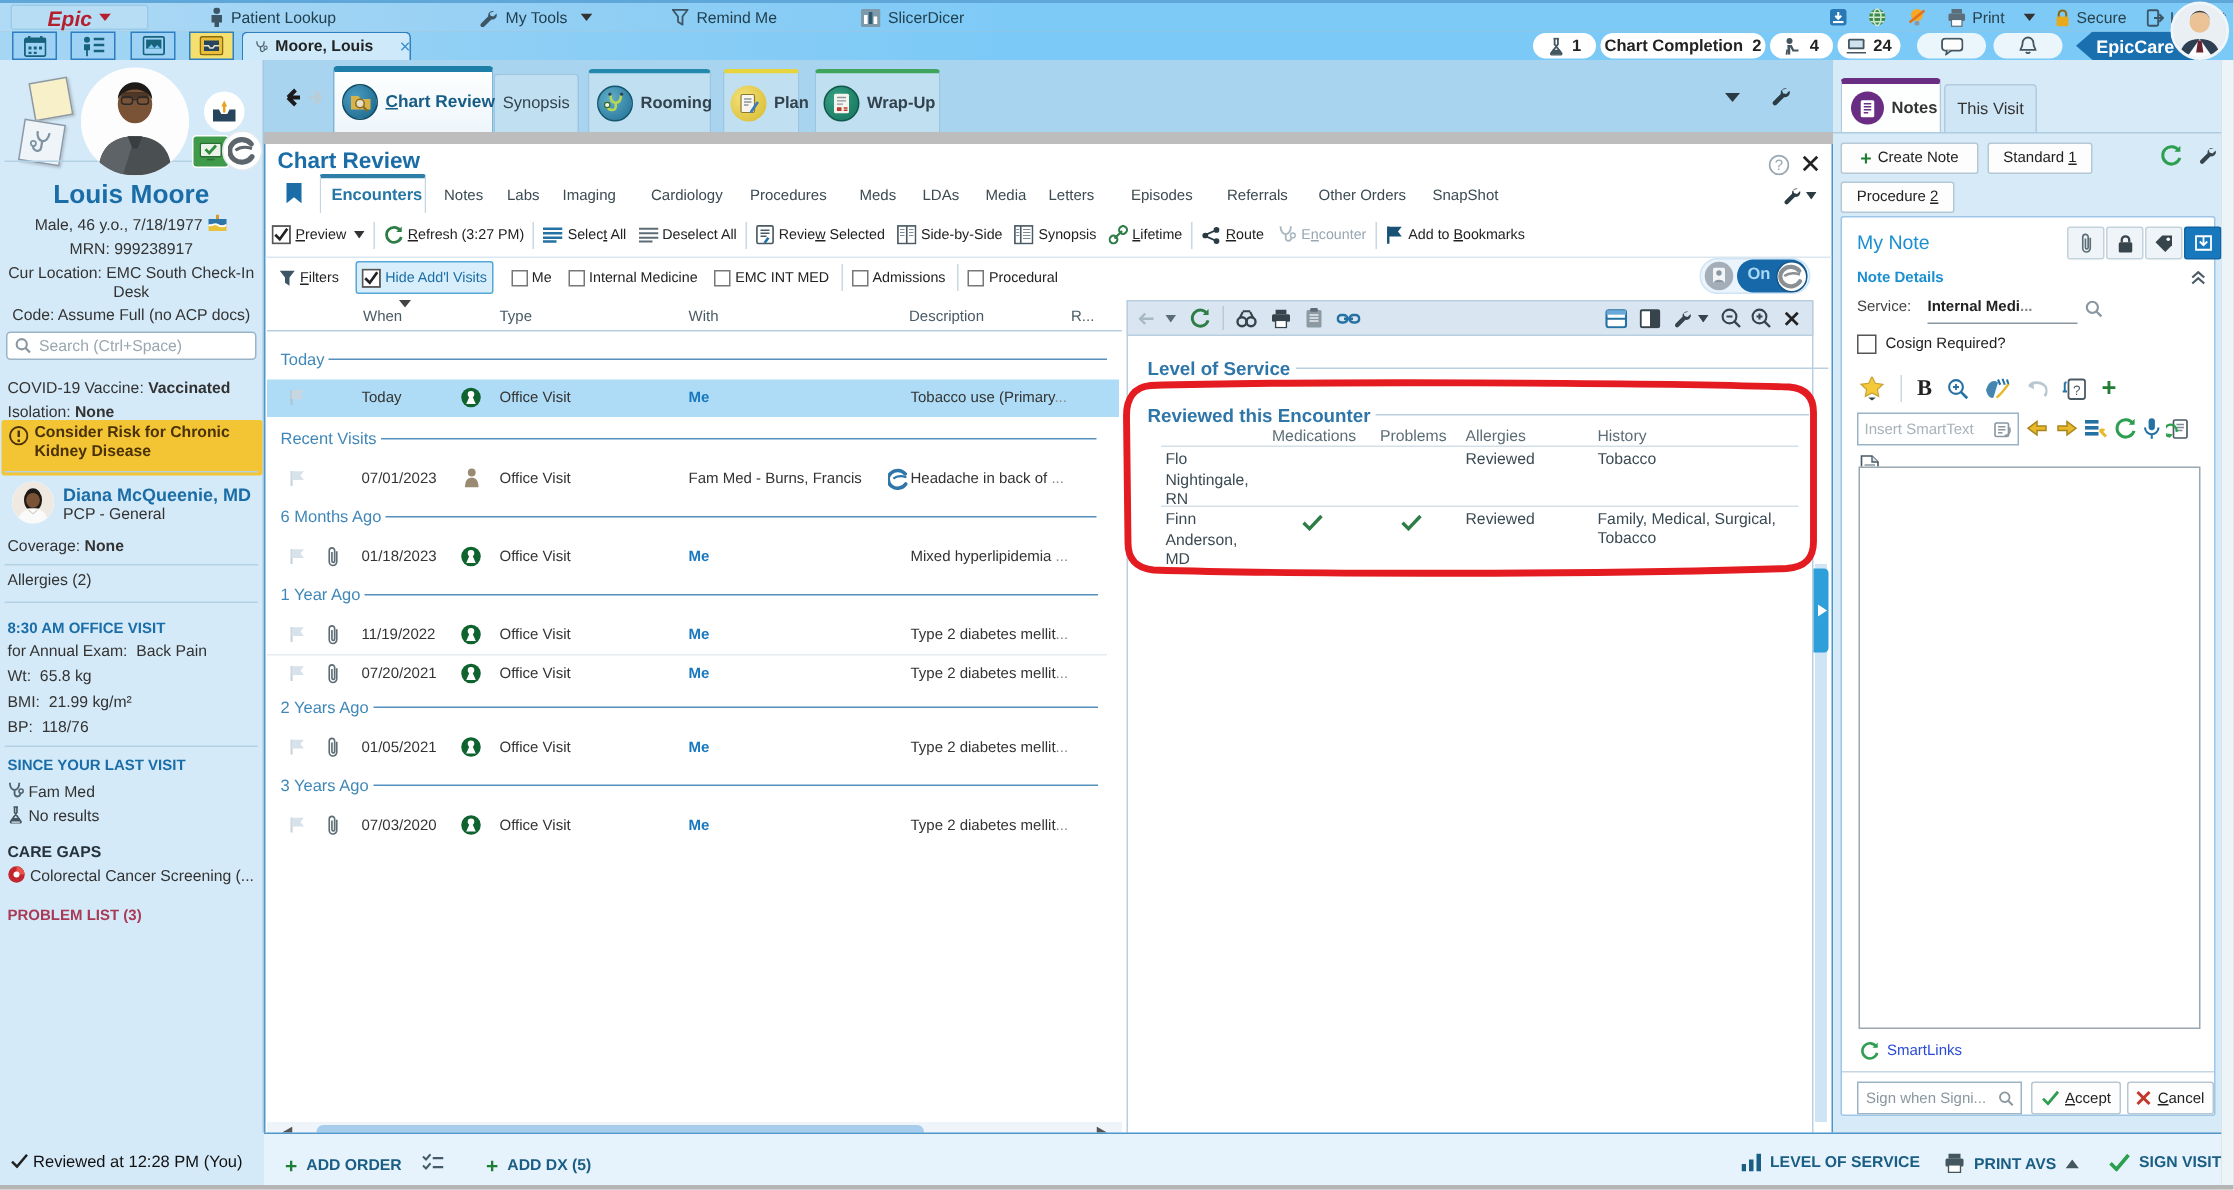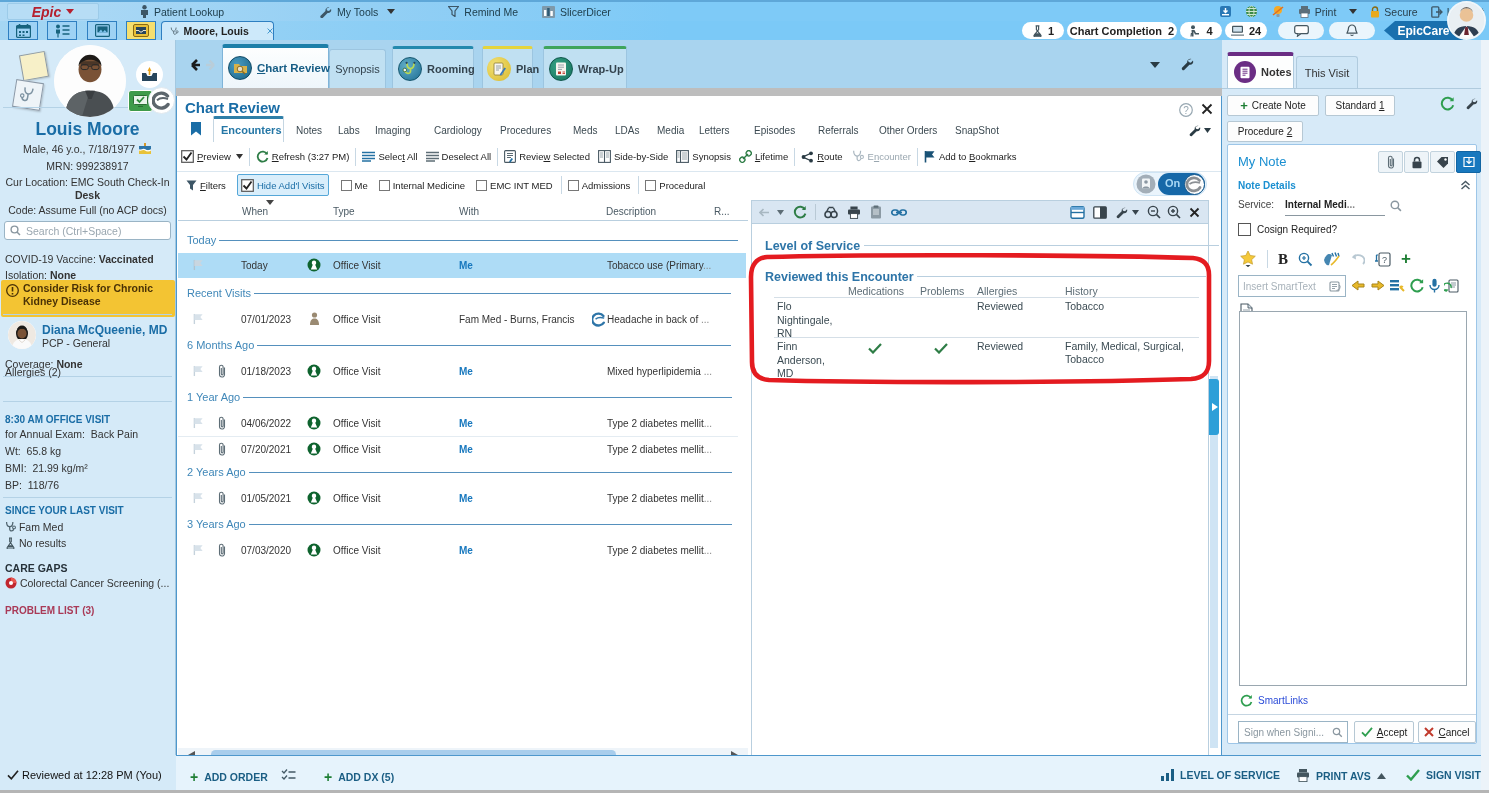--- a/index.html
+++ b/index.html
@@ -99,21 +99,21 @@
 <div class="abs" id="topmenu">
   <span class="mi" style="margin-right:95px;"><svg width="9" height="13" viewBox="0 0 9 13">
         <circle cx="4.5" cy="2.2" r="2.2" fill="#3d5666"></circle>
         <path d="M1 5h7v5h-2v3h-3v-3H1z" fill="#3d5666"></path>
       </svg>Patient Lookup</span>
   <span class="mi" style="margin-right:53px;"><svg width="13" height="12" viewBox="0 0 13 12">
         <path d="M10.5 1.5 a3 3 0 0 0 -4 3.4 L1.6 9.8 a1.5 1.5 0 0 0 2.1 2.1 L8.6 7 a3 3 0 0 0 3.4 -4 L10 5 8 4.5 7.5 2.6 Z" fill="#3d5666"></path>
       </svg>My Tools<svg width="8" height="5" style="margin-left:4px">
         <path d="M0 0 L8 0 L4 5 Z" fill="#333"></path>
       </svg></span>
-  <span class="mi" style="margin-right:24px;"><svg width="11" height="11" viewBox="0 0 11 11">
+  <span class="mi" style="margin-right:56px;"><svg width="11" height="11" viewBox="0 0 11 11">
         <path d="M0.5 0.5 h10 L7 5 v5.5 l-3 -2 V5 Z" fill="none" stroke="#3d5666" stroke-width="1.2"></path>
       </svg>Remind Me</span>
   <span class="mi"><svg width="13" height="12" viewBox="0 0 13 12">
         <rect x="0" y="0" width="13" height="12" rx="1" fill="#7e99aa"></rect>
         <rect x="2" y="4" width="2.4" height="6" fill="#fff"></rect>
         <rect x="5.2" y="2" width="2.4" height="8" fill="#2e5a74"></rect>
         <rect x="8.4" y="5" width="2.4" height="5" fill="#fff"></rect>
       </svg>SlicerDicer</span>
 </div>
 <div class="abs" id="topright">
@@ -280,21 +280,21 @@
 
   <div class="ctr" id="ptname">Louis Moore</div>
   <div class="ctr" style="top:103px;font-size:10.5px;white-space:nowrap;">Male, 46 y.o., 7/18/1977 <svg width="14" height="12" viewBox="0 0 14 12" style="display:inline-block;vertical-align:-2px;">
         <path d="M6 0 h2 v3 h-2 z" fill="#d89a2a"></path>
         <rect x="1" y="3" width="12" height="4" fill="#2e75a8"></rect>
         <path d="M1 7 h12 v4 H1 Z" fill="#e8c23a"></path>
         <path d="M1 6.8 c2 1.5 4 -1.5 6 0 s4 1.5 6 0" stroke="#fff" stroke-width="1.2" fill="none"></path>
       </svg></div>
   <div class="ctr" style="top:120px;">MRN: 999238917</div>
   <div class="ctr" style="top:136px;font-size:10.5px;white-space:nowrap;">Cur Location: EMC South Check-In</div>
-  <div class="ctr" style="top:149px;font-weight:bold;">Desk</div>
+  <div class="ctr" style="top:149px;">Desk</div>
   <div class="ctr" style="top:164px;font-size:10.5px;white-space:nowrap;">Code: Assume Full (no ACP docs)</div>
 
   <div id="search"><svg width="11" height="11" viewBox="0 0 11 11">
         <circle cx="4.5" cy="4.5" r="3.4" fill="none" stroke="#8a97a0" stroke-width="1.4"></circle>
         <path d="M7 7 L10 10" stroke="#8a97a0" stroke-width="1.5"></path>
       </svg>Search (Ctrl+Space)</div>
   <div class="lft" style="top:213px;">COVID-19 Vaccine: <b>Vaccinated</b></div>
   <div class="lft" style="top:229px;">Isolation: <b>None</b></div>
 
   <div id="ckdbox">
@@ -313,21 +313,21 @@
         <ellipse cx="14" cy="12.5" rx="4.6" ry="5" fill="#7a5236"></ellipse>
         <path d="M9 9.5 a5 5 0 0 1 10 0 c-1.5 -2.5 -8.5 -2.5 -10 0" fill="#1d1a17"></path>
         <path d="M4 28 c0 -7 4.5 -10 10 -10 s10 3 10 10 Z" fill="#fafafa"></path>
         <path d="M11 19 l3 2.5 l3 -2.5" stroke="#d8cfc5" stroke-width="0.8" fill="#fff"></path>
       </svg>
   </div>
   <div style="position:absolute;left:42px;top:283px;color:#1a6da6;font-weight:bold;font-size:12px;">Diana McQueenie, MD</div>
   <div style="position:absolute;left:42px;top:297px;">PCP - General</div>
   <div class="lft" style="top:318px;">Coverage: <b>None</b></div>
   <div class="sep" style="top:336px;"></div>
-  <div class="lft" style="top:326px;text-align:right;">Allergies (2)</div>
+  <div class="lft" style="top:341px;text-align:right;">Allergies (2)</div>
   <div class="sep" style="top:361px;"></div>
 
   <div class="lft sideblue" style="top:374px;">8:30 AM OFFICE VISIT</div>
   <div class="lft" style="top:388px;">for Annual Exam:&nbsp; Back Pain</div>
   <div class="lft" style="top:405px;">Wt:&nbsp; 65.8 kg</div>
   <div class="lft" style="top:422px;">BMI:&nbsp; 21.99 kg/m²</div>
   <div class="lft" style="top:439px;">BP:&nbsp; 118/76</div>
   <div class="sep" style="top:457px;"></div>
   <div class="lft sideblue" style="top:465px;">SINCE YOUR LAST VISIT</div>
   <div class="lft" style="top:481px;"><svg width="11" height="12" viewBox="0 0 14 15" style="display:inline-block;vertical-align:-2px;">
@@ -659,21 +659,21 @@
           <svg width="11" height="12" viewBox="0 0 12 13">
             <path d="M1.5 1 v11" stroke="#c5d2dc" stroke-width="1.5"></path>
             <path d="M1.5 1.2 L10.5 1.2 L8 4.4 L10.5 7.6 L1.5 7.6 Z" fill="#d8e2ea"></path>
           </svg>
         </div>
       <div style="left:40px;top:5px;">
           <svg width="8" height="14" viewBox="0 0 8 14">
             <path d="M6.5 3.5 v7 a2.5 2.5 0 0 1 -5 0 v-7.5 a1.8 1.8 0 0 1 3.6 0 v7 a0.9 0.9 0 0 1 -1.8 0 v-6" fill="none" stroke="#5d6d76" stroke-width="1.1"></path>
           </svg>
         </div>
-      <div style="left:63px;top:7px;">04/06/2022</div>
+      <div style="left:63px;top:7px;">11/19/2022</div>
       <div style="left:129px;top:5px;">
           <svg width="14" height="14" viewBox="0 0 14 14">
             <circle cx="7" cy="7" r="6.5" fill="#0e632e"></circle>
             <path d="M7 2.6 a2.2 2.2 0 0 1 2.2 2.2 c0 0.9 -0.5 1.6 -1 2 l2 4.6 H3.8 l2 -4.6 c-0.5 -0.4 -1 -1.1 -1 -2 A2.2 2.2 0 0 1 7 2.6 Z" fill="#fff"></path>
           </svg>
         </div>
       <div style="left:155px;top:7px;">Office Visit</div>
       <div style="left:281px;top:7px;" class="me">Me</div>
       <div style="left:429px;top:7px;">Type 2 diabetes mellit<span style="color:#888;">...</span></div>
     </div>

